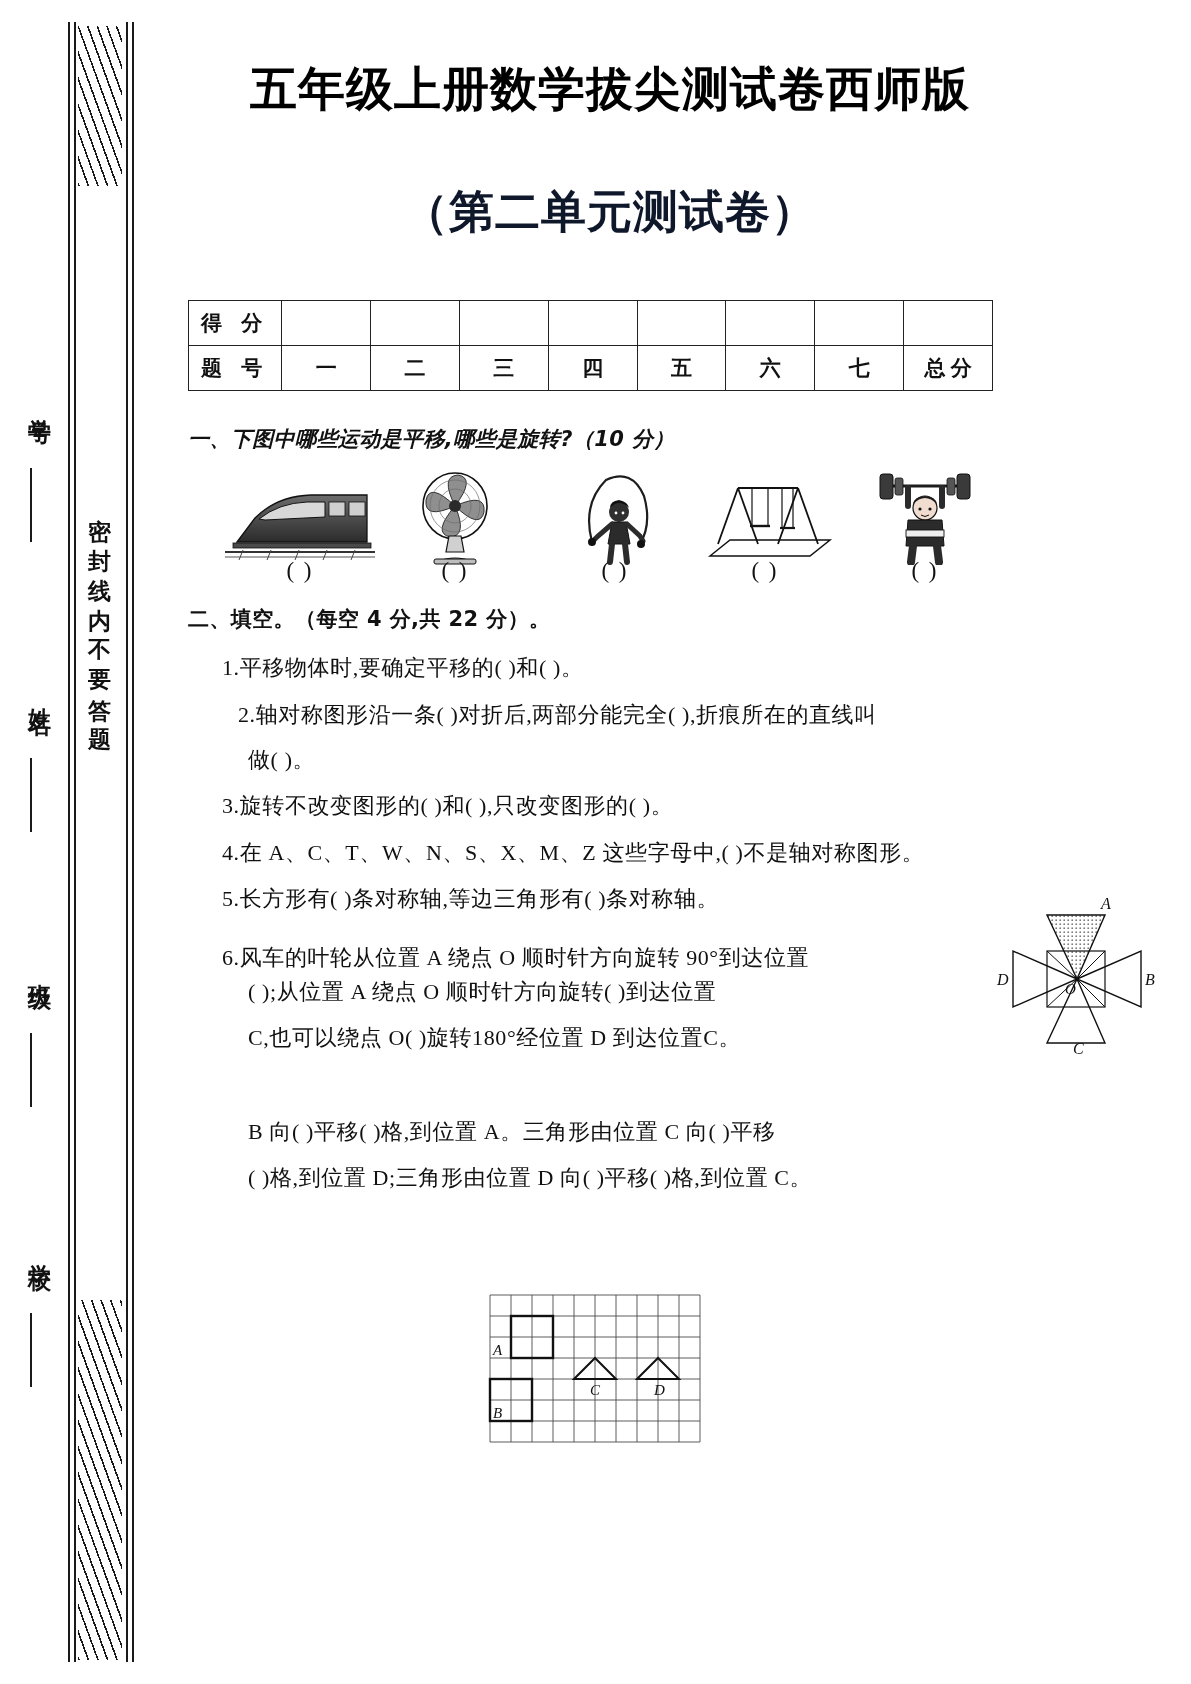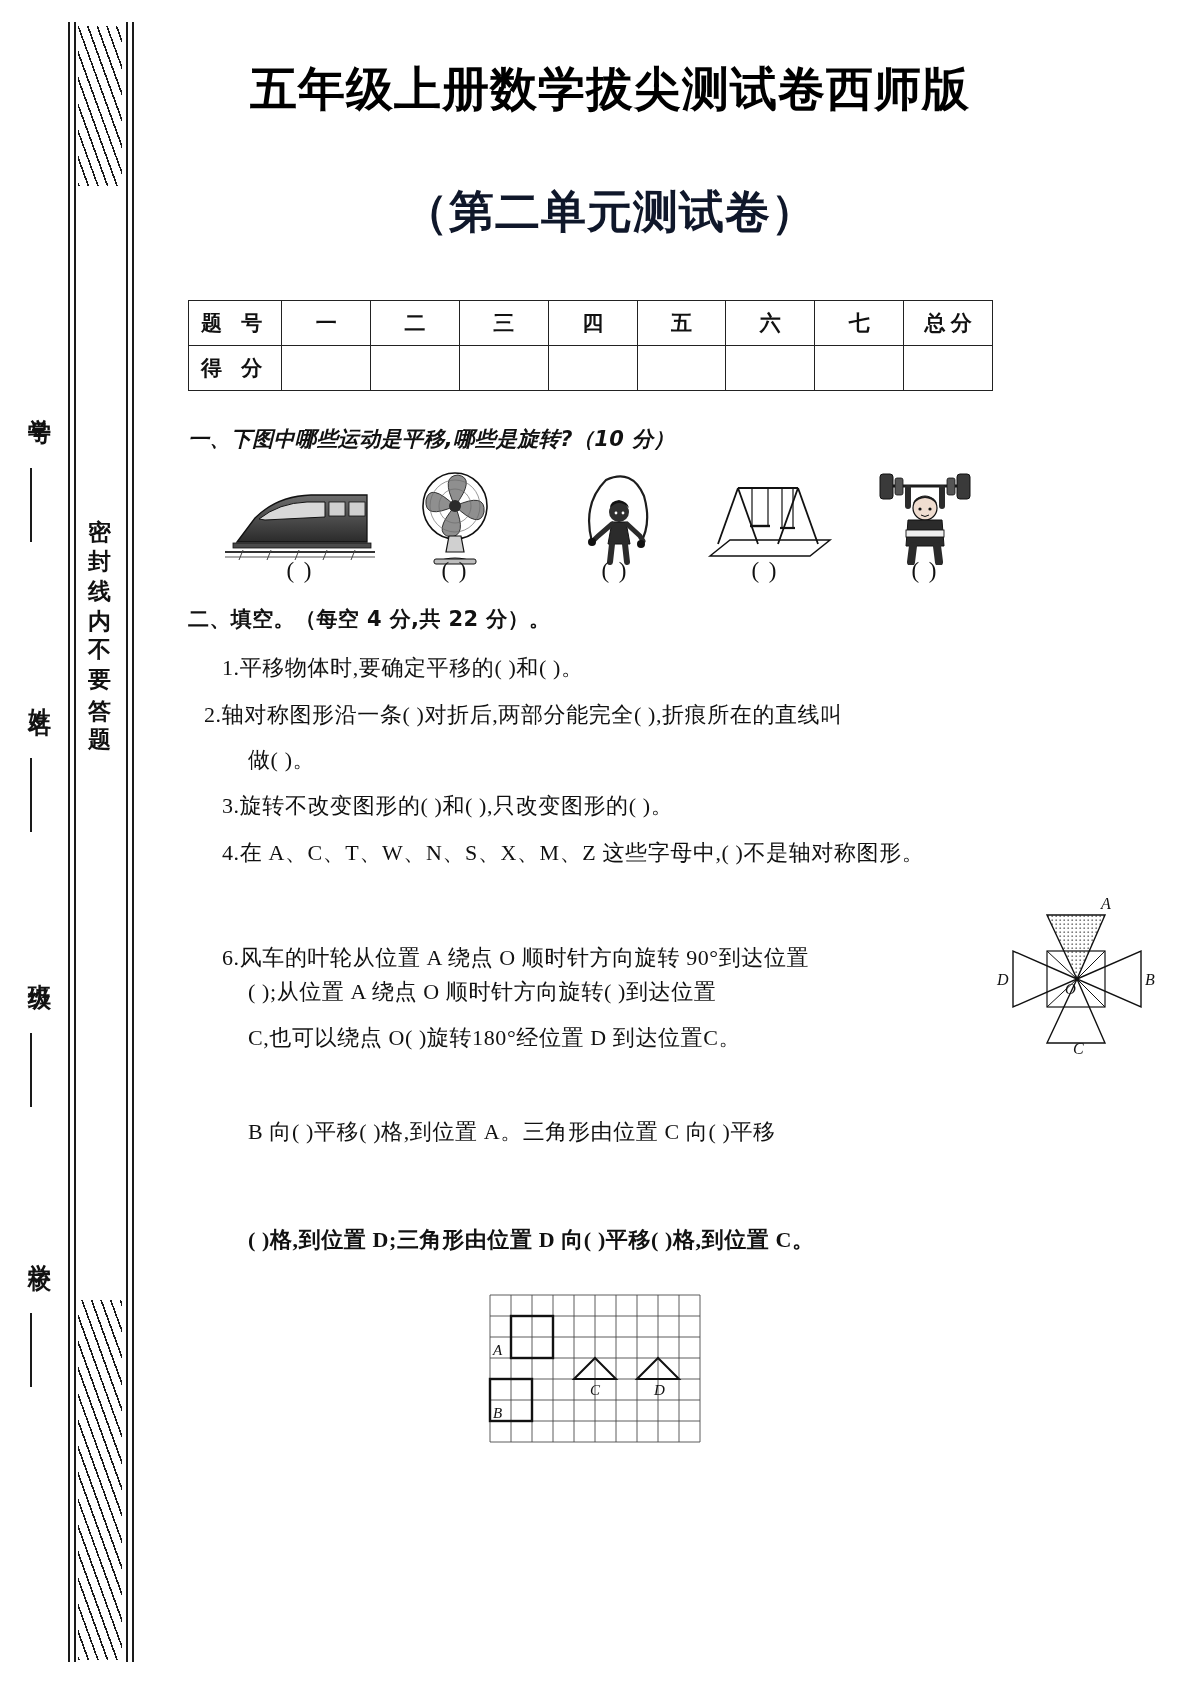--- a/index.html
+++ b/index.html
@@ -163,40 +163,40 @@
   </div>
 
   <div class="content">
 
     <h1 class="title">五年级上册数学拔尖测试卷西师版</h1>
     <h2 class="subtitle">（第二单元测试卷）</h2>
 
     <table class="score">
       <tbody>
           <tr>
+        <td class="hd">得 分</td>
+        <td class="col"></td>
+        <td class="col"></td>
+        <td class="col"></td>
+        <td class="col"></td>
+        <td class="col"></td>
+        <td class="col"></td>
+        <td class="col"></td>
+        <td class="col"></td>
+      </tr>
+      <tr>
         <td class="hd">题 号</td>
         <td class="col">一</td>
         <td class="col">二</td>
         <td class="col">三</td>
         <td class="col">四</td>
         <td class="col">五</td>
         <td class="col">六</td>
         <td class="col">七</td>
         <td class="col">总 分</td>
-      </tr>
-      <tr>
-        <td class="hd">得 分</td>
-        <td class="col"></td>
-        <td class="col"></td>
-        <td class="col"></td>
-        <td class="col"></td>
-        <td class="col"></td>
-        <td class="col"></td>
-        <td class="col"></td>
-        <td class="col"></td>
       </tr>
     </tbody>
       </table>
 
     <div class="qhead" style="left:38px;top:425px;font-style:italic;">一、下图中哪些运动是平移,哪些是旋转?（10 分）</div>
 
     <div class="picrow">
 
       <div class="pic p0">
         <svg viewBox="0 0 150 95" width="150" height="95">
@@ -304,34 +304,35 @@
       <span class="paren" style="left:190px;">(           )</span>
       <span class="paren" style="left:350px;">(           )</span>
       <span class="paren" style="left:500px;">(           )</span>
       <span class="paren" style="left:660px;">(           )</span>
     </div>
 
     <div class="qhead" style="left:38px;top:605px;">二、填空。（每空 4 分,共 22 分）。</div>
 
     <div class="qline" style="left:72px;top:653px;">1.平移物体时,要确定平移的(        )和(        )。</div>
 
-    <div class="qline" style="left:54px;top:700px;">2.轴对称图形沿一条(        )对折后,两部分能完全(        ),折痕所在的直线叫</div>
+    <div class="qline" style="left:88px;top:700px;">2.轴对称图形沿一条(        )对折后,两部分能完全(        ),折痕所在的直线叫</div>
     <div class="qline" style="left:98px;top:745px;">做(        )。</div>
 
     <div class="qline" style="left:72px;top:791px;">3.旋转不改变图形的(        )和(        ),只改变图形的(        )。</div>
 
     <div class="qline" style="left:72px;top:838px;">4.在 A、C、T、W、N、S、X、M、Z 这些字母中,(                 )不是轴对称图形。</div>
 
+    <div class="qline" style="left:72px;top:884px;">5.长方形有(        )条对称轴,等边三角形有(        )条对称轴。</div>
 
     <div class="qline" style="left:72px;top:943px;">6.风车的叶轮从位置 A 绕点 O 顺时针方向旋转 90°到达位置</div>
     <div class="qline" style="left:98px;top:977px;">(        );从位置 A 绕点 O 顺时针方向旋转(        )到达位置</div>
     <div class="qline" style="left:98px;top:1023px;">C,也可以绕点 O(        )旋转180°经位置 D 到达位置C。</div>
 
     <div class="qline" style="left:98px;top:1117px;">B 向(        )平移(        )格,到位置 A。三角形由位置 C 向(        )平移</div>
-    <div class="qline" style="left:98px;top:1225px;font-weight:bold;">(        )格,到位置 D;三角形由位置 D 向(        )平移(        )格,到位置 C。</div>
+    <div class="qline" style="left:98px;top:1163px;">(        )格,到位置 D;三角形由位置 D 向(        )平移(        )格,到位置 C。</div>
 
     <div class="pinwheel">
       <svg viewBox="0 0 165 160" width="165" height="160">
         <defs>
           <pattern id="dots" width="4" height="4" patternUnits="userSpaceOnUse">
             <rect width="4" height="4" fill="#ffffff"></rect>
             <circle cx="1.2" cy="1.2" r="0.9" fill="#7b7b7b"></circle>
           </pattern>
         </defs>
 

